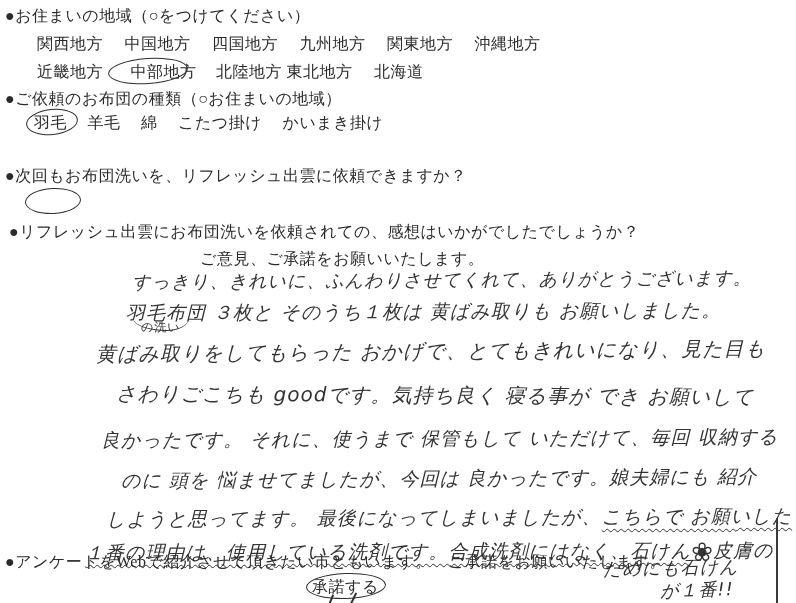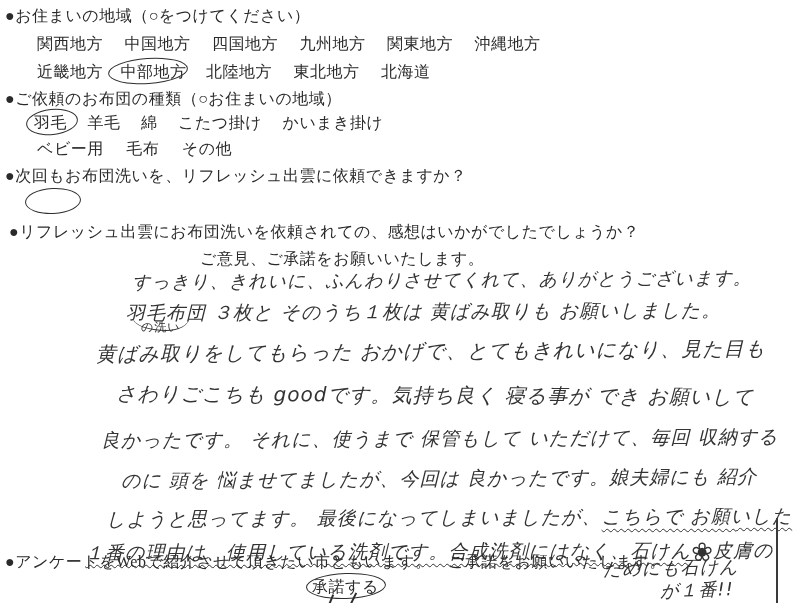--- a/index.html
+++ b/index.html
@@ -56,40 +56,35 @@
   <div class="pline" style="left:37px; top:34px;">
     <span class="opt" style="margin-right:17px;">関西地方</span>
     <span class="opt" style="margin-right:17px;">中国地方</span>
     <span class="opt" style="margin-right:17px;">四国地方</span>
     <span class="opt" style="margin-right:17px;">九州地方</span>
     <span class="opt" style="margin-right:17px;">関東地方</span>
     <span class="opt">沖縄地方</span>
   </div>
   <div class="pline" style="left:5px; top:6px;">●お住まいの地域（○をつけてください）</div>
   <div class="pline" style="left:37px; top:62px;">
-    <span class="opt" style="margin-right:13px;">近畿地方</span>
+    <span class="opt" style="margin-right:23px;">近畿地方</span>
     <span class="opt" style="margin-right:15px;">中部地方</span>
-    <span class="opt" style="margin-right:17px;">北陸地方</span>
+    <span class="opt" style="margin-right:0;">北陸地方</span>
     <span class="opt" style="margin-right:17px;">東北地方</span>
     <span class="opt">北海道</span>
   </div>
   <div class="circle" style="left:108px; top:58px; width:80px; height:26px; transform:rotate(-4deg);"></div>
 
   <div class="pline" style="left:5px; top:89px;">●ご依頼のお布団の種類（○お住まいの地域）</div>
   <div class="pline" style="left:34px; top:113px;">
     <span class="opt" style="margin-right:16px;font-family:Liberation Serif, serif;">羽毛</span>
     <span class="opt" style="margin-right:16px;">羊毛</span>
     <span class="opt" style="margin-right:16px;">綿</span>
     <span class="opt" style="margin-right:16px;">こたつ掛け</span>
     <span class="opt">かいまき掛け</span>
-  </div>
-  <div class="pline" style="left:37px; top:139px;">
-    <span class="opt" style="margin-right:18px;">ベビー用</span>
-    <span class="opt" style="margin-right:18px;">毛布</span>
-    <span class="opt">その他</span>
   </div>
   <div class="circle" style="left:26px; top:109px; width:52px; height:26px; transform:rotate(-6deg);"></div>
 
   <div class="pline" style="left:5px; top:166px;">●次回もお布団洗いを、リフレッシュ出雲に依頼できますか？</div>
   <div class="circle" style="left:25px; top:188px; width:56px; height:26px; transform:rotate(-3deg);"></div>
 
   <div class="pline" style="left:9px; top:222px;">●リフレッシュ出雲にお布団洗いを依頼されての、感想はいかがでしたでしょうか？</div>
   <div class="pline" style="left:200px; top:249px;">ご意見、ご承諾をお願いいたします。</div>
 
   <div class="hw" style="left:132px; top:268px; font-size:18px; transform:rotate(-0.4deg);">すっきり、きれいに、ふんわりさせてくれて、ありがとうございます。</div>

